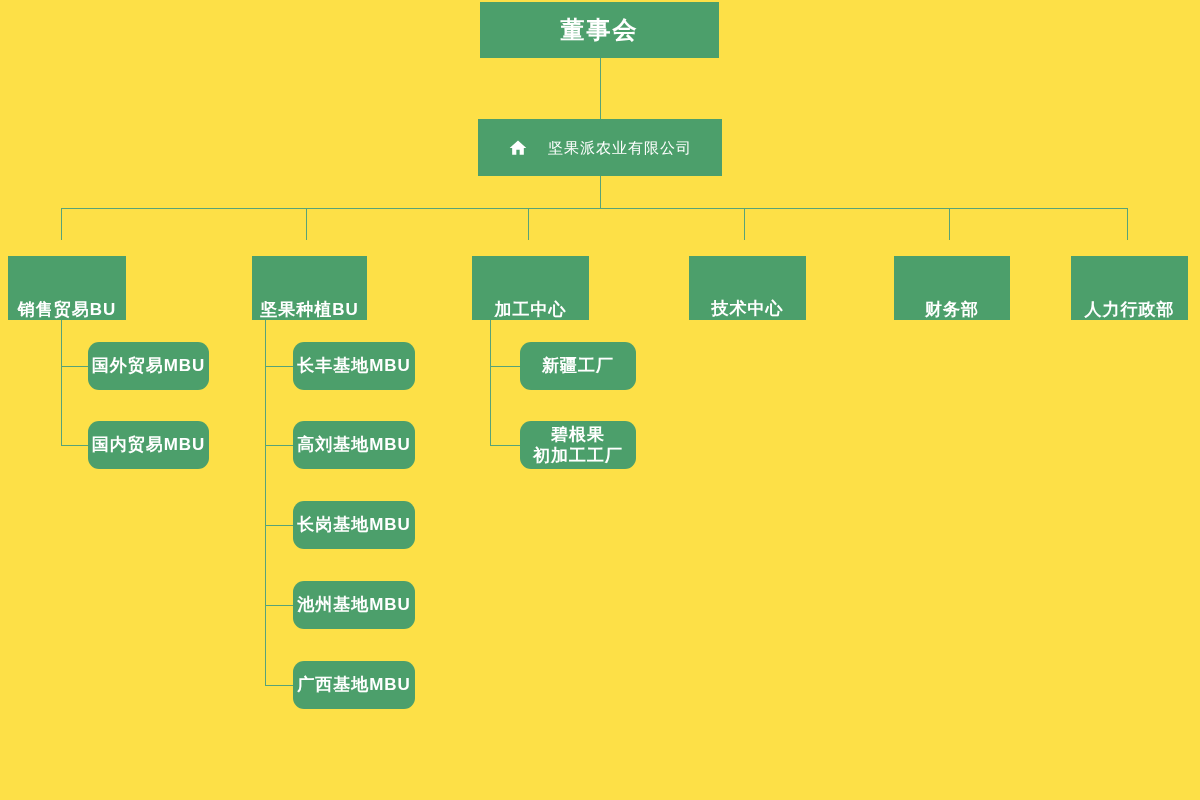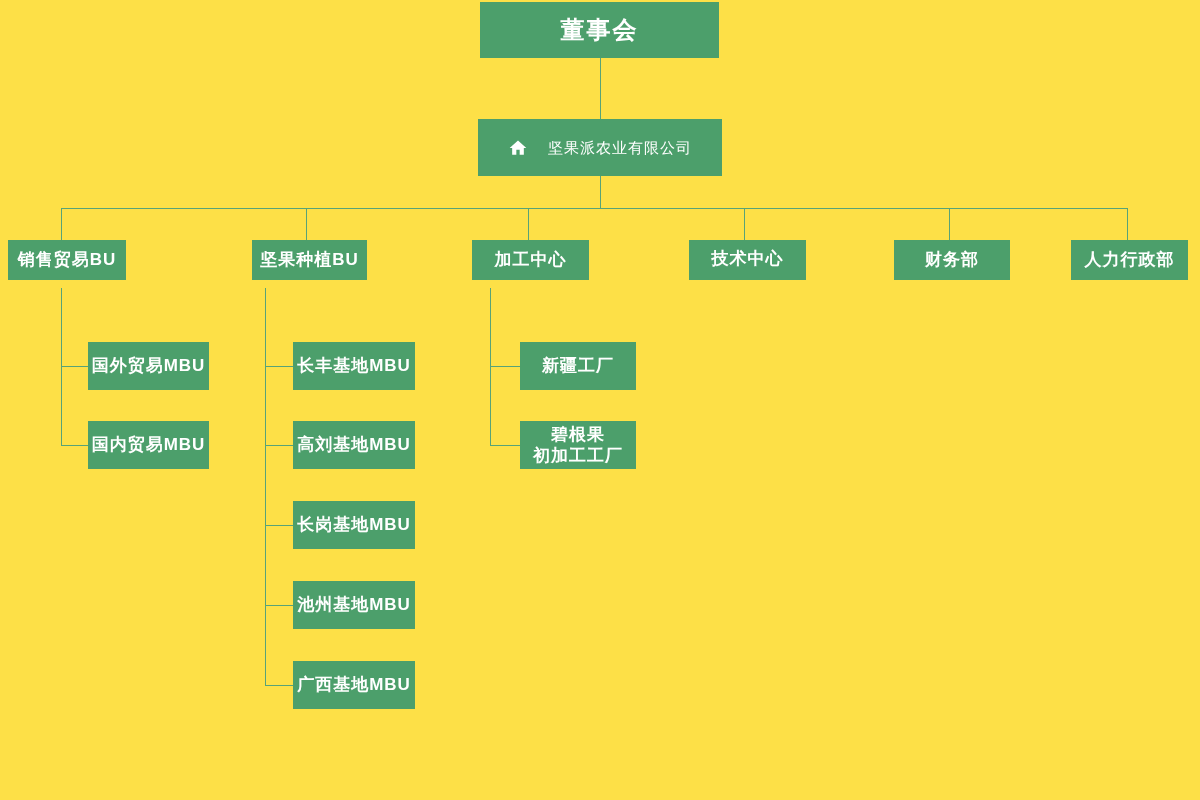--- a/index.html
+++ b/index.html
@@ -47,29 +47,29 @@
   }
 
   .node-company {
     left: 478px; top: 119px; width: 244px; height: 57px;
     font-size: 15px; font-weight: 400; letter-spacing: 1px;
     gap: 20px;
   }
   .home-icon { width: 20px; height: 20px; display: inline-block; flex: 0 0 auto; }
   .home-icon svg { display: block; width: 100%; height: 100%; }
 
-  .dept { top: 240px; height: 40px; }
+  .dept { top: 256px; height: 64px; align-items: flex-end; }
   .dept-sales   { left: 8px;    width: 118px; }
   .dept-plant   { left: 252px;  width: 115px; }
   .dept-process { left: 472px;  width: 117px; }
   .dept-tech    { left: 689px;  width: 117px; font-family: Liberation Mono, monospace; }
   .dept-finance { left: 894px;  width: 116px; }
   .dept-hr      { left: 1071px; width: 117px; }
 
-  .child { height: 48px; }
+  .child { height: 48px; border-radius: 11px; }
   .sales-child   { left: 88px;  width: 121px; }
   .plant-child   { left: 293px; width: 122px; }
   .process-child { left: 520px; width: 116px; }
 
   .row-1 { top: 342px; }
   .row-2 { top: 421px; }
   .row-3 { top: 501px; }
   .row-4 { top: 581px; }
   .row-5 { top: 661px; }
 

